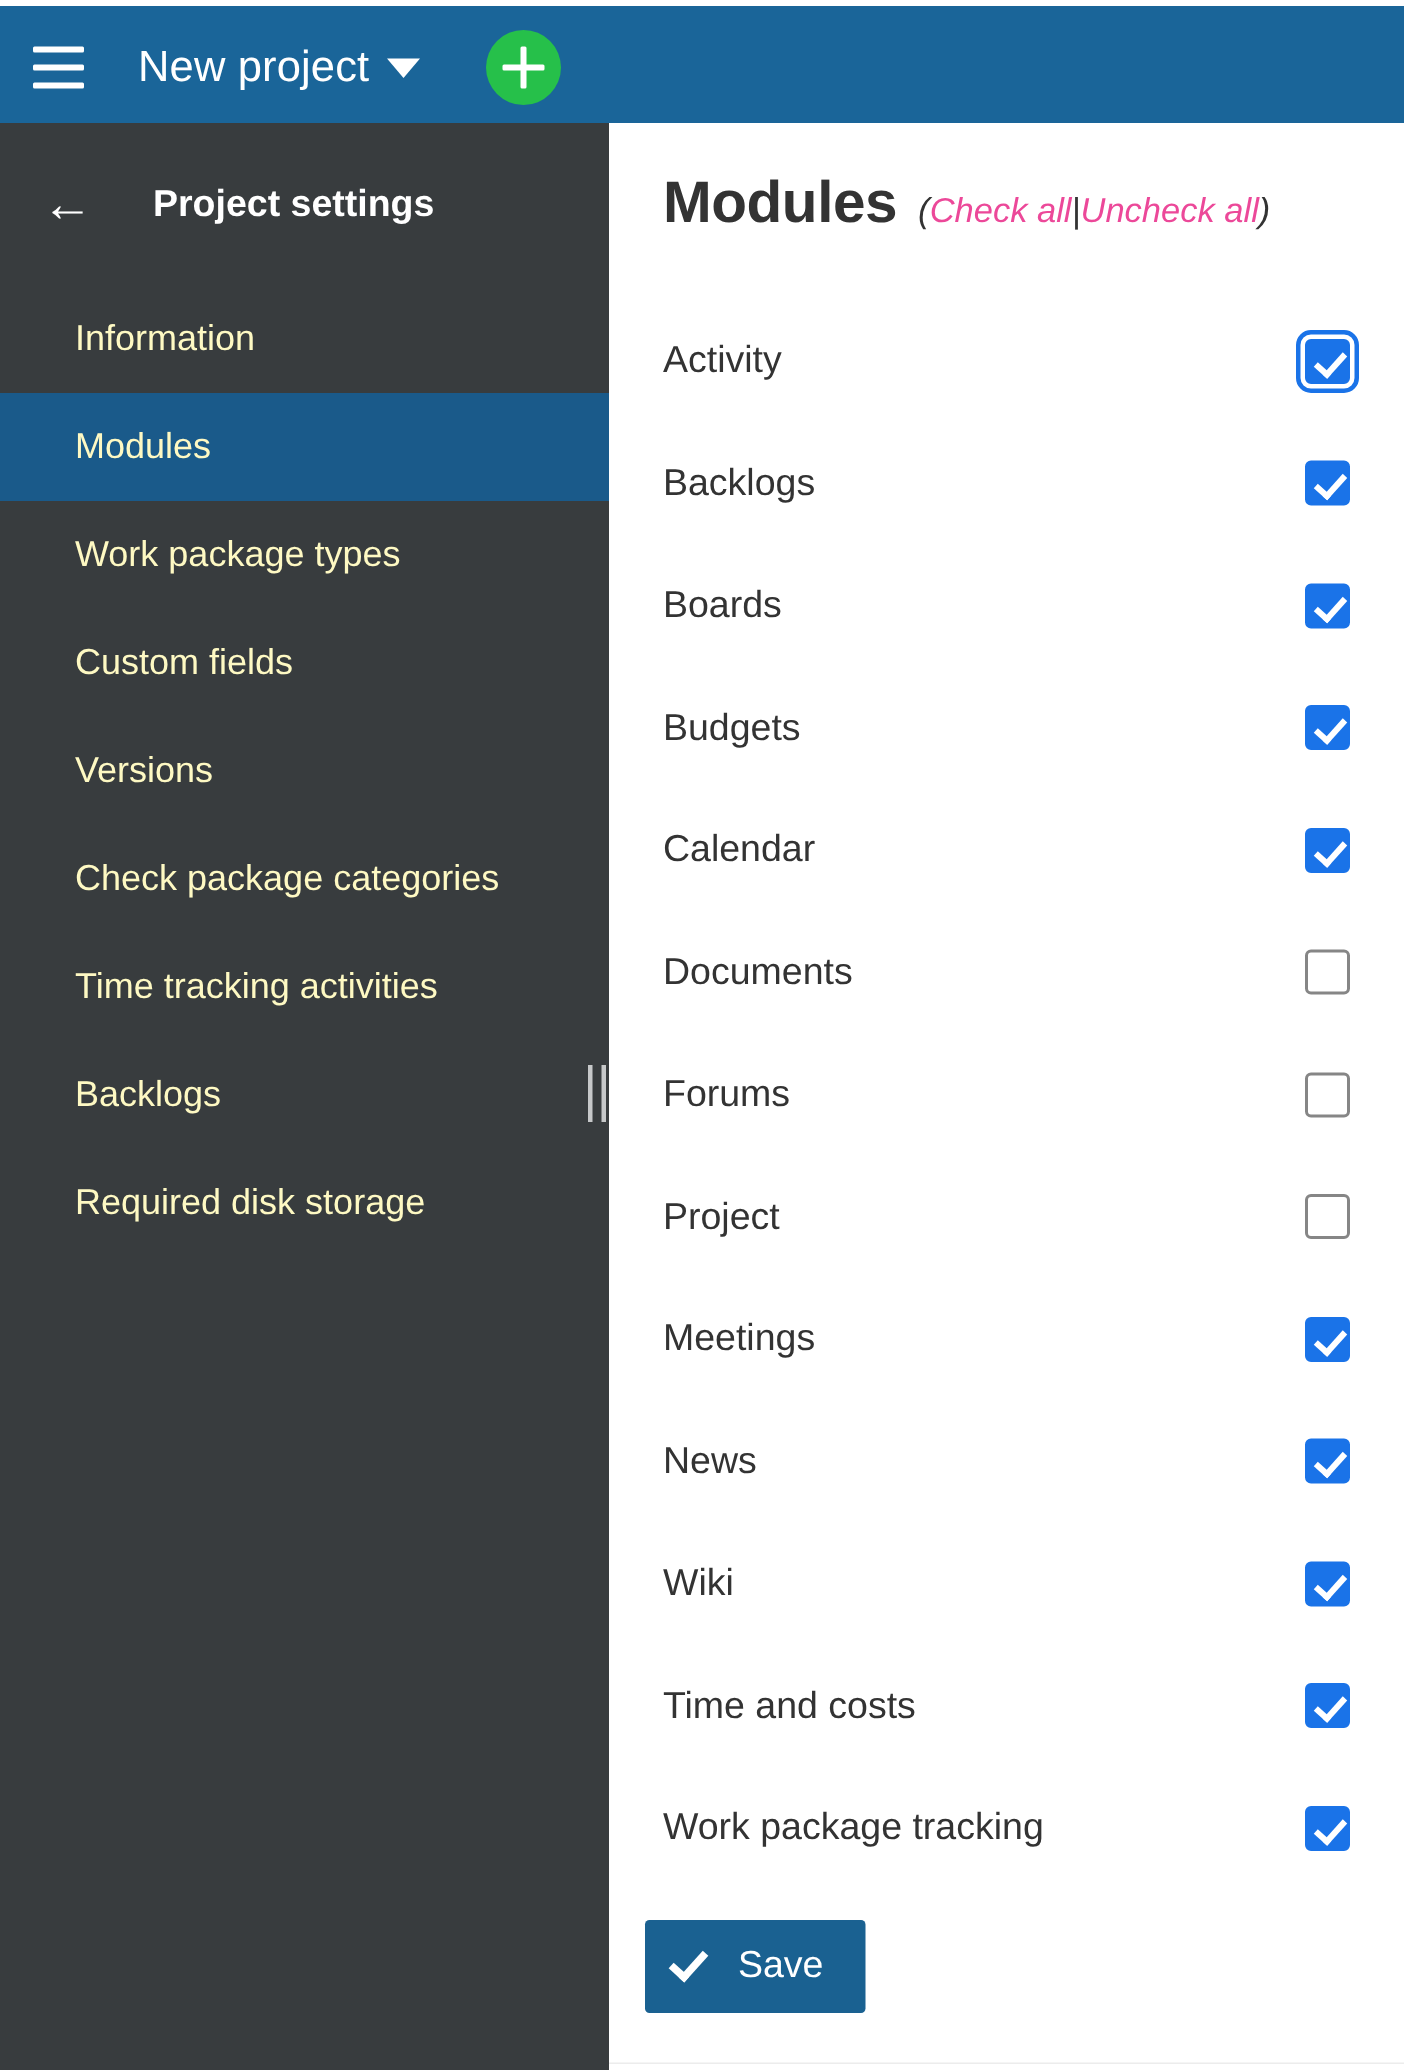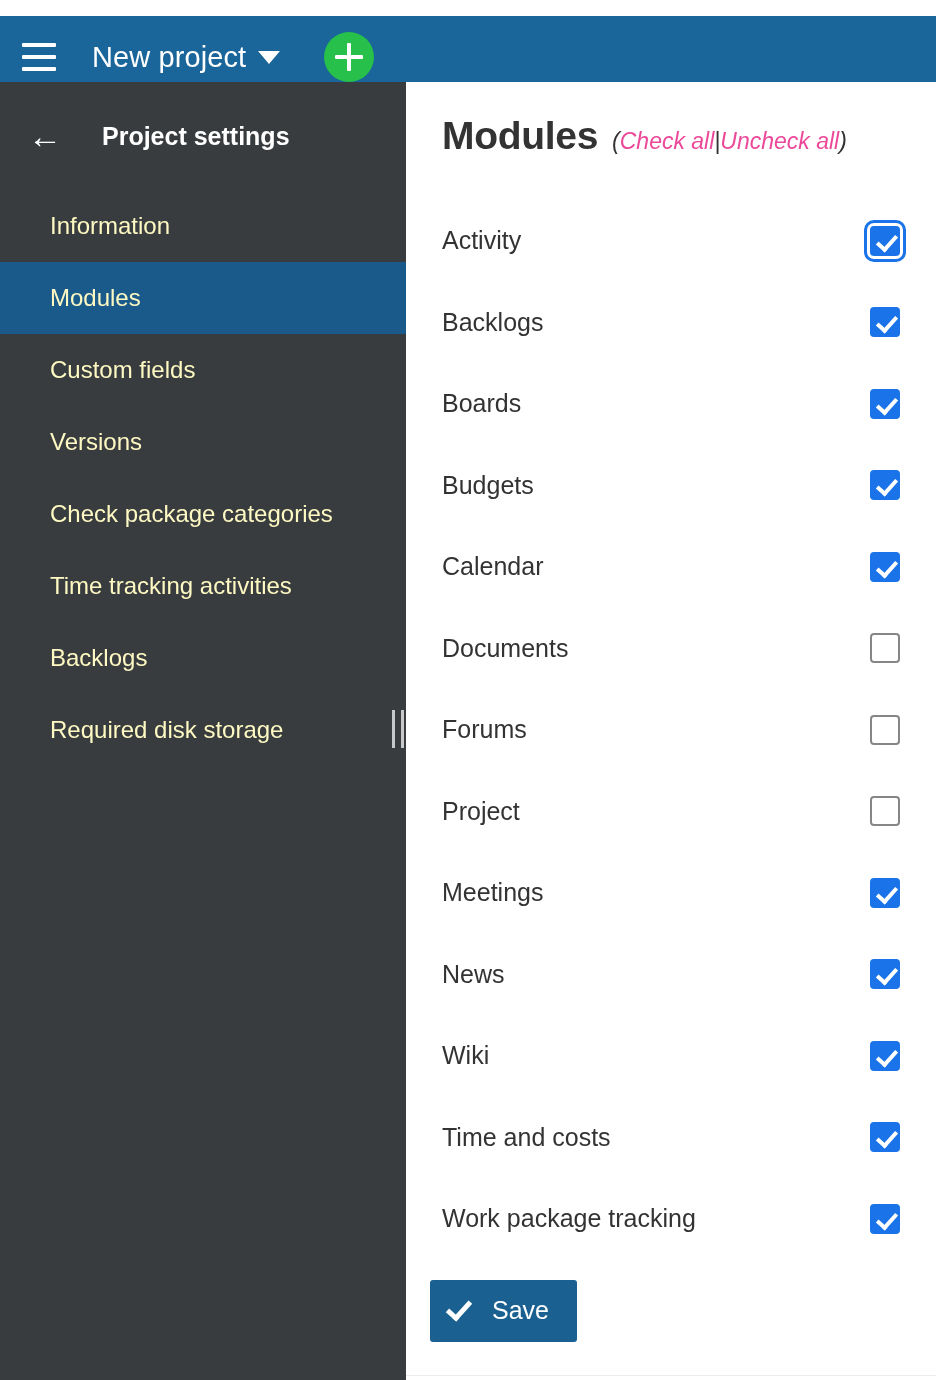--- a/index.html
+++ b/index.html
@@ -10,21 +10,21 @@
     height: 1380px;
     overflow: hidden;
     background: #ffffff;
     font-family: "Liberation Sans", sans-serif;
     -webkit-font-smoothing: antialiased;
   }
 
   
   #top-bar {
     position: absolute;
-    top: 16px; left: 0;
+    top: 4px; left: 0;
     width: 936px;
     height: 82px;
     background: #1a6599;
     display: flex;
     align-items: center;
   }
 
   #hamburger-button {
     width: 62px;
     height: 62px;
@@ -302,20 +302,21 @@
 
 <div id="sidebar">
   <div id="sidebar-header">
     <div id="back-arrow">←</div>
     <div id="sidebar-title">Project settings</div>
   </div>
 
   <nav id="sidebar-nav">
     <a class="sidebar-item">Information</a>
     <a class="sidebar-item selected">Modules</a>
+    <a class="sidebar-item">Work package types</a>
     <a class="sidebar-item">Custom fields</a>
     <a class="sidebar-item">Versions</a>
     <a class="sidebar-item">Check package categories</a>
     <a class="sidebar-item">Time tracking activities</a>
     <a class="sidebar-item">Backlogs</a>
     <a class="sidebar-item">Required disk storage</a>
   </nav>
 
   <div id="sidebar-resize-handle">
     <i></i>

